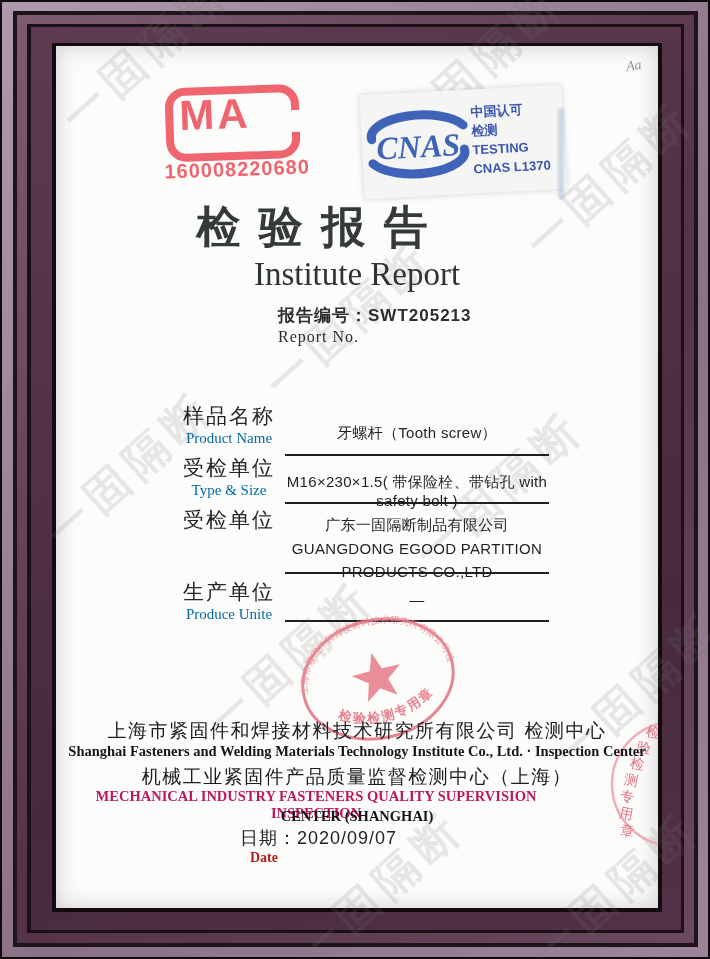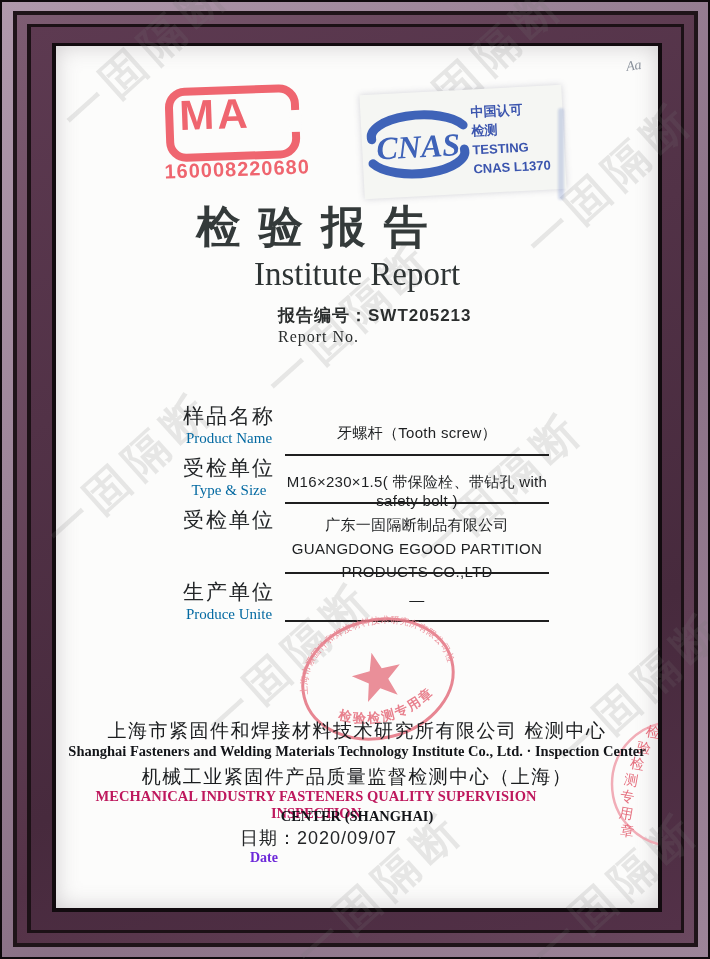--- a/index.html
+++ b/index.html
@@ -55,21 +55,21 @@
   .inst-zh1{left:0;top:672px;width:602px;text-align:center;font-size:19px;color:#1b1d1f;letter-spacing:1.5px;}
   .inst-en1{left:0;top:697px;width:602px;text-align:center;font-family:"Liberation Serif","DejaVu Serif",serif;
             font-size:14.5px;font-weight:bold;color:#131519;}
   .inst-zh2{left:0;top:718px;width:602px;text-align:center;font-size:19px;color:#1b1d1f;letter-spacing:1.5px;}
   .inst-en2{left:0;top:742px;width:520px;text-align:center;font-family:"Liberation Serif","DejaVu Serif",serif;
             font-size:14.5px;font-weight:bold;color:#be185d;}
   .inst-en3{left:0;top:762px;width:602px;text-align:center;font-family:"Liberation Serif","DejaVu Serif",serif;
             font-size:14.5px;font-weight:bold;color:#131519;}
   .date-zh{left:184px;top:780px;font-size:18px;color:#222426;letter-spacing:1px;}
   .date-en{left:194px;top:804px;font-family:"Liberation Serif","DejaVu Serif",serif;
-           font-size:14px;font-weight:bold;color:#6d28d9;}
+           font-size:14px;font-weight:bold;color:#b91c1c;}
   .pen{left:570px;top:12px;font-family:"Liberation Serif","DejaVu Serif",serif;font-style:italic;
        font-size:14px;color:#8b929c;transform:rotate(-8deg);}
   .smudge{left:502px;top:62px;width:6px;height:92px;background:rgba(70,100,180,.22);
           border-radius:3px;filter:blur(1px);}
 </style>
 </head>
 <body>
 
 <div id="stage">
   <div class="abs f1"></div>

